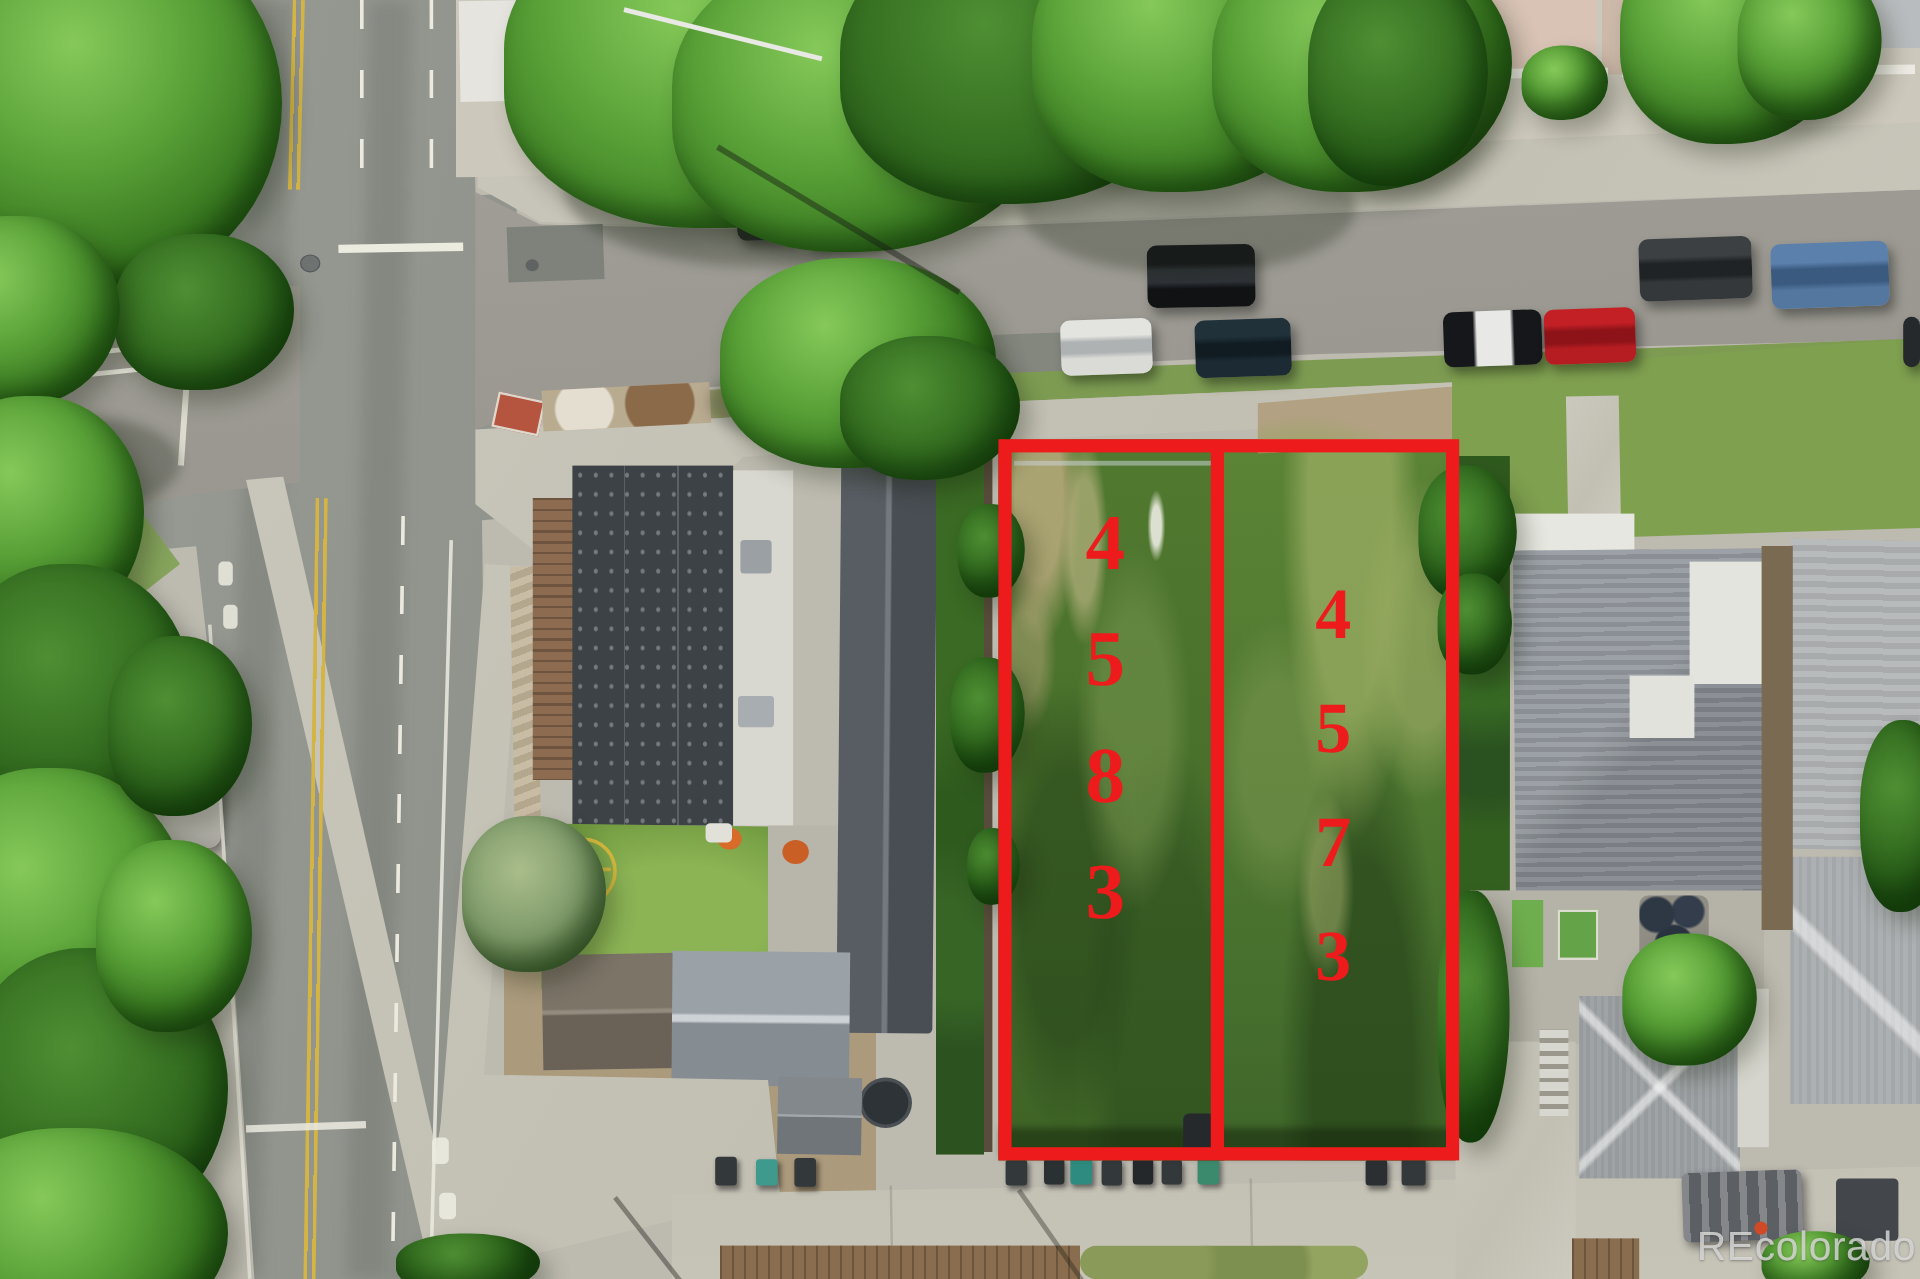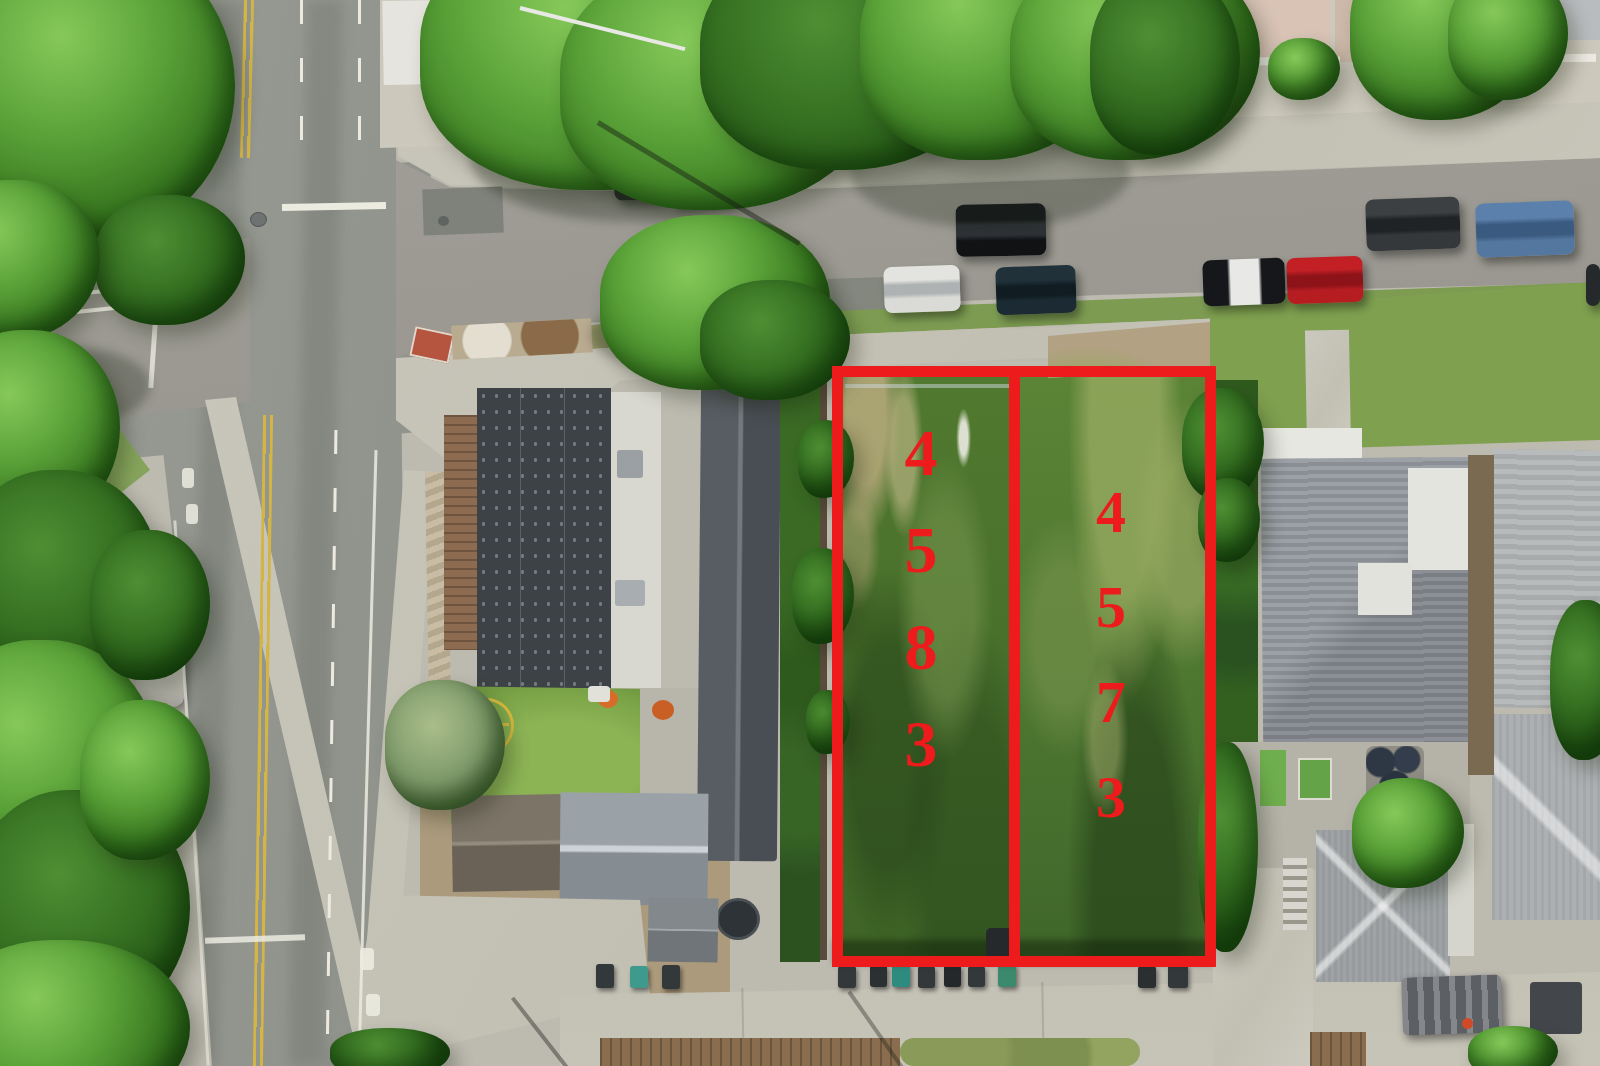--- a/index.html
+++ b/index.html
@@ -240,14 +240,15 @@
       <span>3</span>
     </div>
     <div class="digit-col col-right" style="color: rgb(237, 27, 28);">
       <span>4</span>
       <span>5</span>
       <span>7</span>
       <span>3</span>
     </div>
   </div>
 
+  <div class="watermark" style="color: rgba(226, 226, 226, 0.78);">REcolorado</div>
 
 </div>
 
 </body></html>

